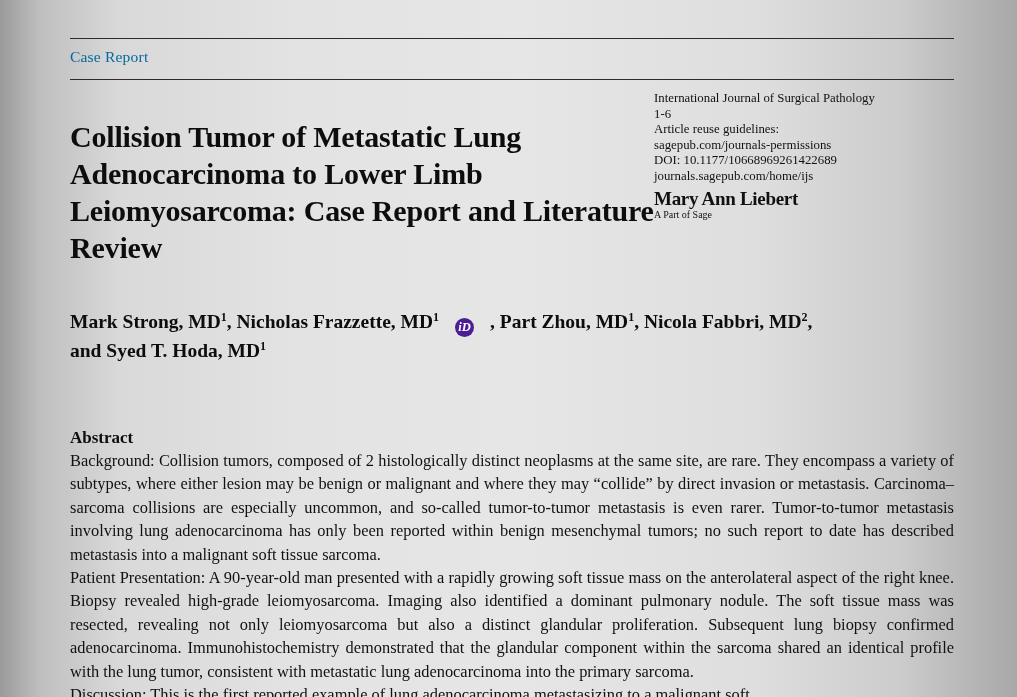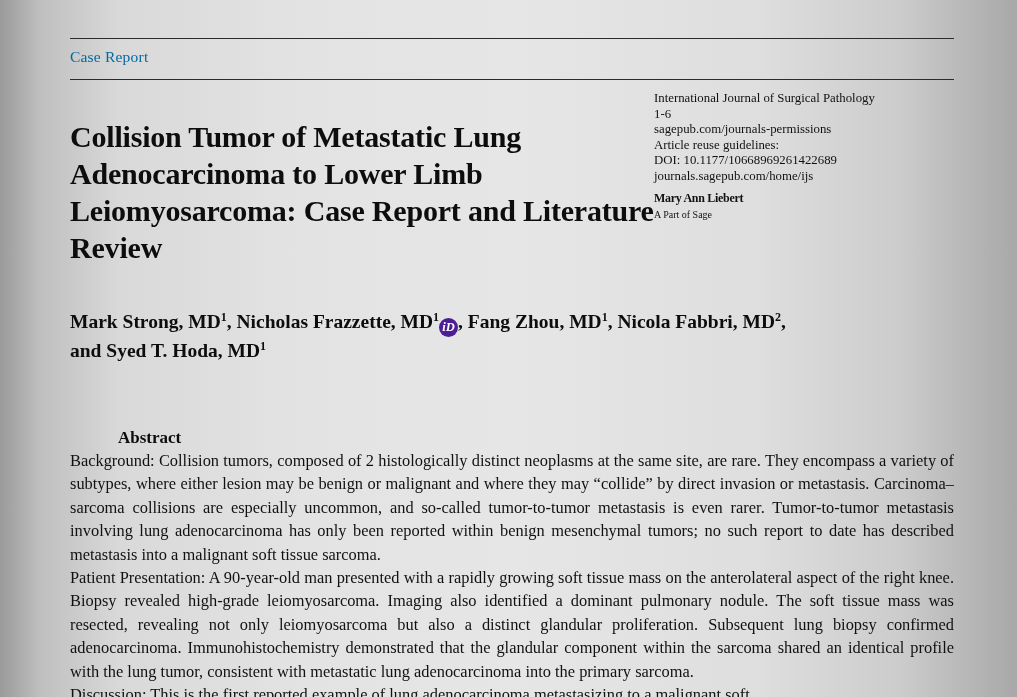--- a/index.html
+++ b/index.html
@@ -77,21 +77,21 @@
     text-align: left;
     font-family: "Liberation Serif", serif;
     font-size: 12.8px;
     line-height: 15.6px;
     color: #111;
   }
   .journal-block .line { display: block; white-space: nowrap; }
   .mal-logo {
     margin-top: 6px;
     font-family: "Liberation Serif", serif;
-    font-size: 12px;
+    font-size: 19px;
     font-weight: bold;
     color: #111;
     letter-spacing: -0.3px;
   }
   .mal-sub {
     font-family: "Liberation Serif", serif;
     font-size: 10px;
     color: #111;
     margin-top: 1px;
   }
@@ -119,32 +119,31 @@
     border-radius: 50%;
     background: #4c1d95;
     color: #ffffff;
     font-family: "Liberation Serif", serif;
     font-size: 12.5px;
     font-weight: bold;
     font-style: italic;
     line-height: 19px;
     text-align: center;
     vertical-align: -3px;
-    margin: 0 0;
+    margin: 0 16px;
   }
 
   .abstract-heading {
     position: absolute;
     left: 70px;
     top: 428px;
     font-family: "Liberation Serif", serif;
     font-weight: bold;
     font-size: 17px;
     color: #0d0d0d;
-    margin-left: 48px;
   }
   .abstract-body {
     position: absolute;
     left: 70px;
     top: 449px;
     width: 884px;
     font-family: "Liberation Serif", serif;
     font-size: 16.4px;
     line-height: 23.4px;
     color: #111;
@@ -164,30 +163,30 @@
 
   <div class="rule rule-top"></div>
   <div class="running-head">Case Report</div>
   <div class="rule rule-mid"></div>
 
   <h1 class="title">Collision Tumor of Metastatic Lung Adenocarcinoma to Lower Limb Leiomyosarcoma: Case Report and Literature Review</h1>
 
   <div class="journal-block">
     <span class="line">International Journal of Surgical Pathology</span>
     <span class="line">1-6</span>
+    <span class="line">Article reuse guidelines:</span>
     <span class="line">sagepub.com/journals-permissions</span>
-    <span class="line">Article reuse guidelines:</span>
     <span class="line">DOI: 10.1177/10668969261422689</span>
     <span class="line">journals.sagepub.com/home/ijs</span>
     <div class="mal-logo">Mary Ann Liebert</div>
     <div class="mal-sub">A Part of Sage</div>
   </div>
 
   <div class="authors">
-    <span>Mark Strong, MD</span><sup>1</sup><span>, Nicholas Frazzette, MD</span><sup>1</sup><span class="orcid">iD</span><span>, Fang Zhou, MD</span><sup>1</sup><span>, Nicola Fabbri, MD</span><sup>2</sup><span>,</span><br>
+    <span>Mark Strong, MD</span><sup>1</sup><span>, Nicholas Frazzette, MD</span><sup>1</sup><span class="orcid">iD</span><span>, Part Zhou, MD</span><sup>1</sup><span>, Nicola Fabbri, MD</span><sup>2</sup><span>,</span><br>
     <span>and Syed T. Hoda, MD</span><sup>1</sup>
   </div>
 
   <div class="abstract-heading">Abstract</div>
 
   <div class="abstract-body">
     <p><span class="lead">Background:</span><span> Collision tumors, composed of 2 histologically distinct neoplasms at the same site, are rare. They encompass a variety of subtypes, where either lesion may be benign or malignant and where they may “collide” by direct invasion or metastasis. Carcinoma–sarcoma collisions are especially uncommon, and so-called tumor-to-tumor metastasis is even rarer. Tumor-to-tumor metastasis involving lung adenocarcinoma has only been reported within benign mesenchymal tumors; no such report to date has described metastasis into a malignant soft tissue sarcoma.</span></p>
     <p><span class="lead">Patient Presentation:</span><span> A 90-year-old man presented with a rapidly growing soft tissue mass on the anterolateral aspect of the right knee. Biopsy revealed high-grade leiomyosarcoma. Imaging also identified a dominant pulmonary nodule. The soft tissue mass was resected, revealing not only leiomyosarcoma but also a distinct glandular proliferation. Subsequent lung biopsy confirmed adenocarcinoma. Immunohistochemistry demonstrated that the glandular component within the sarcoma shared an identical profile with the lung tumor, consistent with metastatic lung adenocarcinoma into the primary sarcoma.</span></p>
     <p><span class="lead">Discussion:</span><span> This is the first reported example of lung adenocarcinoma metastasizing to a malignant soft</span></p>
   </div>

